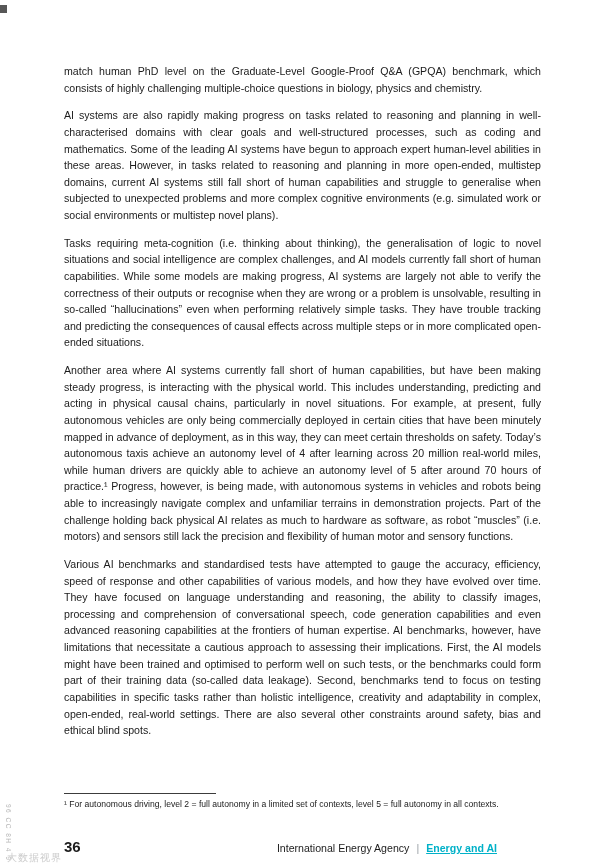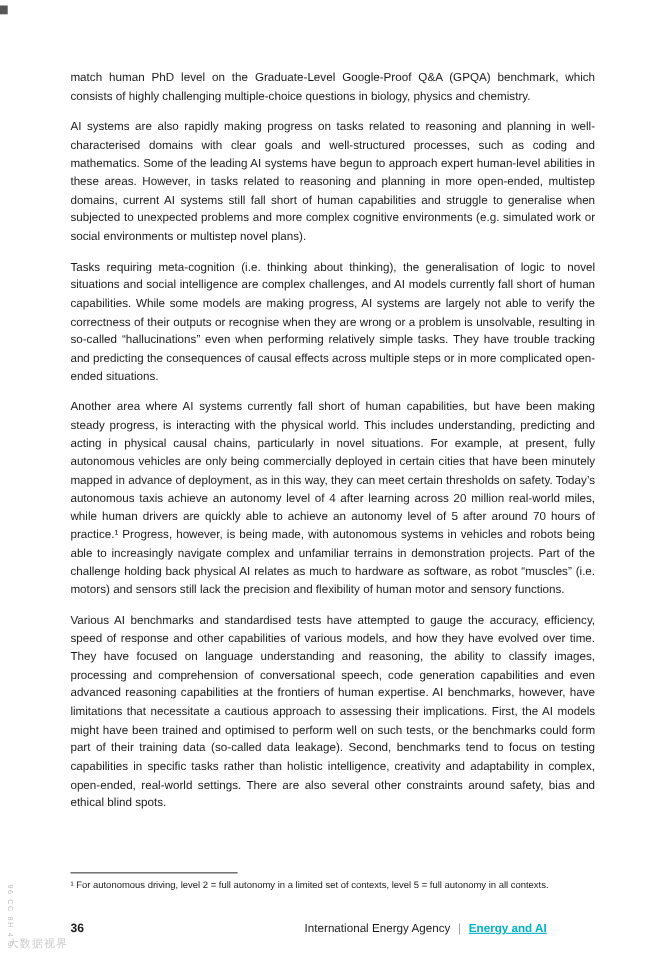--- a/index.html
+++ b/index.html
@@ -42,21 +42,21 @@
     text-align: left;
   }
   .footer {
     position: absolute;
     left: 64px; right: 63px; top: 838px;
     display: flex;
     justify-content: space-between;
     align-items: baseline;
   }
   .page-num {
-    font-size: 11px;
+    font-size: 15px;
     font-weight: bold;
     color: #1b1b1b;
   }
   .footer-right {
     font-size: 10.6px;
     color: #1b1b1b;
     display: flex;
     gap: 7px;
     align-items: baseline;
     text-align: right;

